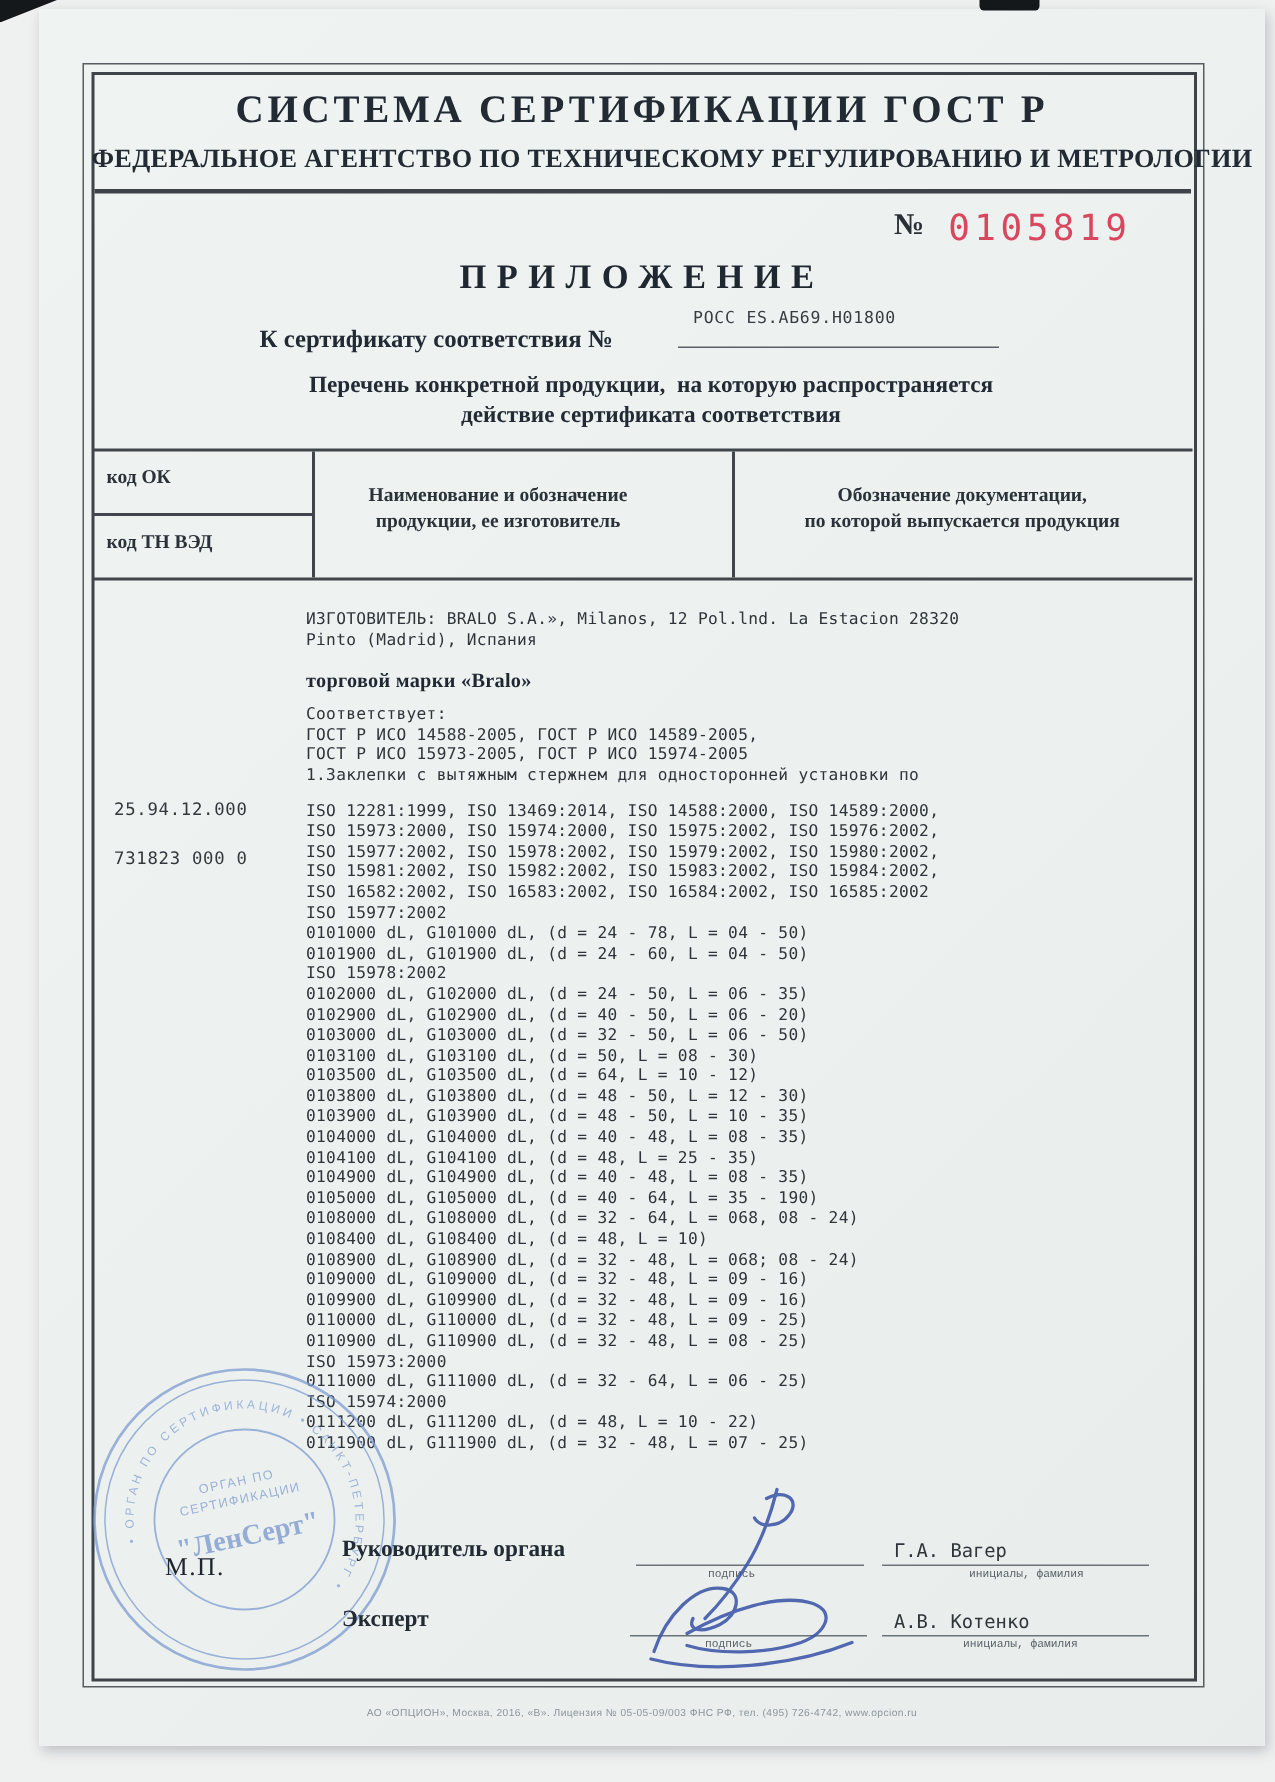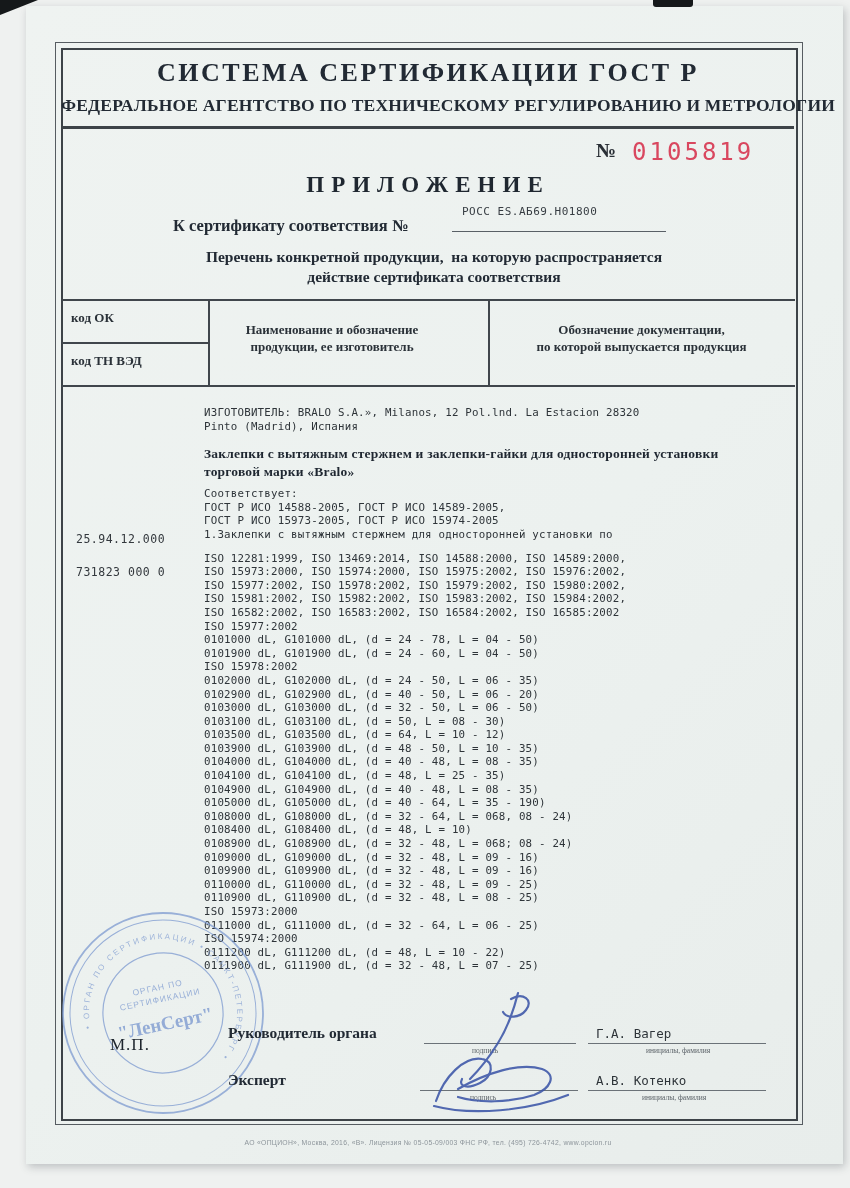--- a/index.html
+++ b/index.html
@@ -74,21 +74,21 @@
   .stamp{position:absolute;left:56px;top:906px;width:214px;height:214px;transform:rotate(-12deg);opacity:.88;}
   .mp-label{position:absolute;left:110px;top:1035px;font-size:17px;color:#1d252d;letter-spacing:1px;}
   .role{position:absolute;font-size:15.5px;font-weight:700;color:#222a34;}
   .role.head{left:228px;top:1024px;}
   .role.expert{left:228px;top:1071px;}
   .sigline{position:absolute;height:1px;background:#6b7278;}
   .sigline.s1{left:424px;top:1043px;width:152px;}
   .sigline.n1{left:588px;top:1043px;width:178px;}
   .sigline.s2{left:420px;top:1090px;width:158px;}
   .sigline.n2{left:588px;top:1090px;width:178px;}
-  .caption{position:absolute;font-family:Liberation Serif, serif;font-size:7.5px;color:#5a6167;}
+  .caption{position:absolute;font-family:Liberation Mono, monospace;font-size:7.5px;color:#5a6167;}
   .caption.cs1{left:472px;top:1046px;}
   .caption.cn1{left:646px;top:1046px;}
   .caption.cs2{left:470px;top:1093px;}
   .caption.cn2{left:642px;top:1093px;}
   .sig-name{position:absolute;font-family:"DejaVu Sans Mono",monospace;font-size:12.5px;color:#2e3439;}
   .sig-name.h{left:596px;top:1026px;}
   .sig-name.e{left:596px;top:1073px;}
   .ink{position:absolute;left:400px;top:985px;width:220px;height:132px;}
   .footer{
     position:absolute;left:61px;top:1139px;width:734px;text-align:center;
@@ -139,21 +139,20 @@
   </div>
 </div>
 
 <div class="code ok">25.94.12.000</div>
 <div class="code tnved">731823 000 0</div>
 
 <div class="body-text">
     <div class="line mono">ИЗГОТОВИТЕЛЬ: BRALO S.A.», Milanos, 12 Pol.lnd. La Estacion 28320</div>
     <div class="line mono">Pinto (Madrid), Испания</div>
     <div class="line gap12">&nbsp;</div>
-    <div class="line serif">Заклепки с вытяжным стержнем и заклепки-гайки для односторонней установки</div>
     <div class="line serif">торговой марки «Bralo»</div>
     <div class="line gap6">&nbsp;</div>
     <div class="line mono">Соответствует:</div>
     <div class="line mono">ГОСТ Р ИСО 14588-2005, ГОСТ Р ИСО 14589-2005,</div>
     <div class="line mono">ГОСТ Р ИСО 15973-2005, ГОСТ Р ИСО 15974-2005</div>
     <div class="line mono">1.Заклепки с вытяжным стержнем для односторонней установки по</div>
     <div class="line gap10">&nbsp;</div>
     <div class="line mono">ISO 12281:1999, ISO 13469:2014, ISO 14588:2000, ISO 14589:2000,</div>
     <div class="line mono">ISO 15973:2000, ISO 15974:2000, ISO 15975:2002, ISO 15976:2002,</div>
     <div class="line mono">ISO 15977:2002, ISO 15978:2002, ISO 15979:2002, ISO 15980:2002,</div>
@@ -161,20 +160,21 @@
     <div class="line mono">ISO 16582:2002, ISO 16583:2002, ISO 16584:2002, ISO 16585:2002</div>
     <div class="line mono">ISO 15977:2002</div>
     <div class="line mono">0101000 dL, G101000 dL, (d = 24 - 78, L = 04 - 50)</div>
     <div class="line mono">0101900 dL, G101900 dL, (d = 24 - 60, L = 04 - 50)</div>
     <div class="line mono">ISO 15978:2002</div>
     <div class="line mono">0102000 dL, G102000 dL, (d = 24 - 50, L = 06 - 35)</div>
     <div class="line mono">0102900 dL, G102900 dL, (d = 40 - 50, L = 06 - 20)</div>
     <div class="line mono">0103000 dL, G103000 dL, (d = 32 - 50, L = 06 - 50)</div>
     <div class="line mono">0103100 dL, G103100 dL, (d = 50, L = 08 - 30)</div>
     <div class="line mono">0103500 dL, G103500 dL, (d = 64, L = 10 - 12)</div>
+    <div class="line mono">0103800 dL, G103800 dL, (d = 48 - 50, L = 12 - 30)</div>
     <div class="line mono">0103900 dL, G103900 dL, (d = 48 - 50, L = 10 - 35)</div>
     <div class="line mono">0104000 dL, G104000 dL, (d = 40 - 48, L = 08 - 35)</div>
     <div class="line mono">0104100 dL, G104100 dL, (d = 48, L = 25 - 35)</div>
     <div class="line mono">0104900 dL, G104900 dL, (d = 40 - 48, L = 08 - 35)</div>
     <div class="line mono">0105000 dL, G105000 dL, (d = 40 - 64, L = 35 - 190)</div>
     <div class="line mono">0108000 dL, G108000 dL, (d = 32 - 64, L = 068, 08 - 24)</div>
     <div class="line mono">0108400 dL, G108400 dL, (d = 48, L = 10)</div>
     <div class="line mono">0108900 dL, G108900 dL, (d = 32 - 48, L = 068; 08 - 24)</div>
     <div class="line mono">0109000 dL, G109000 dL, (d = 32 - 48, L = 09 - 16)</div>
     <div class="line mono">0109900 dL, G109900 dL, (d = 32 - 48, L = 09 - 16)</div>

